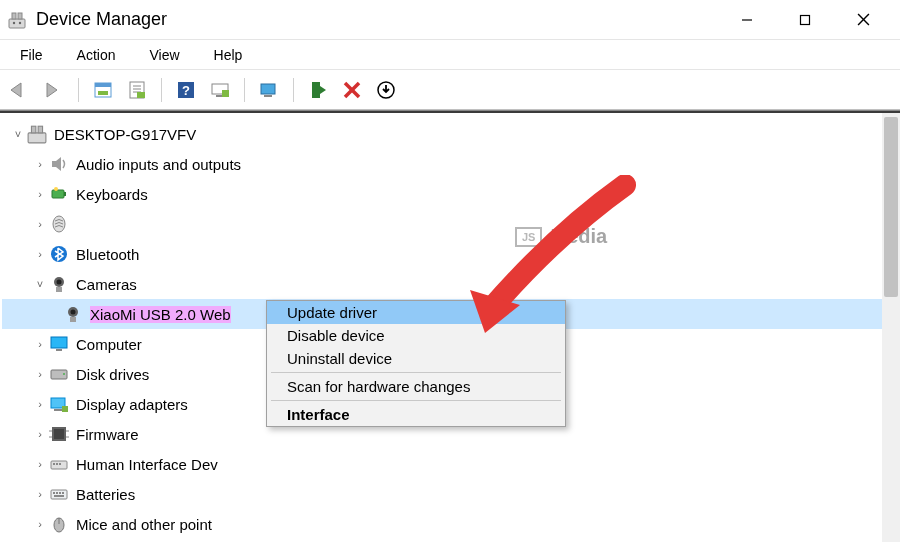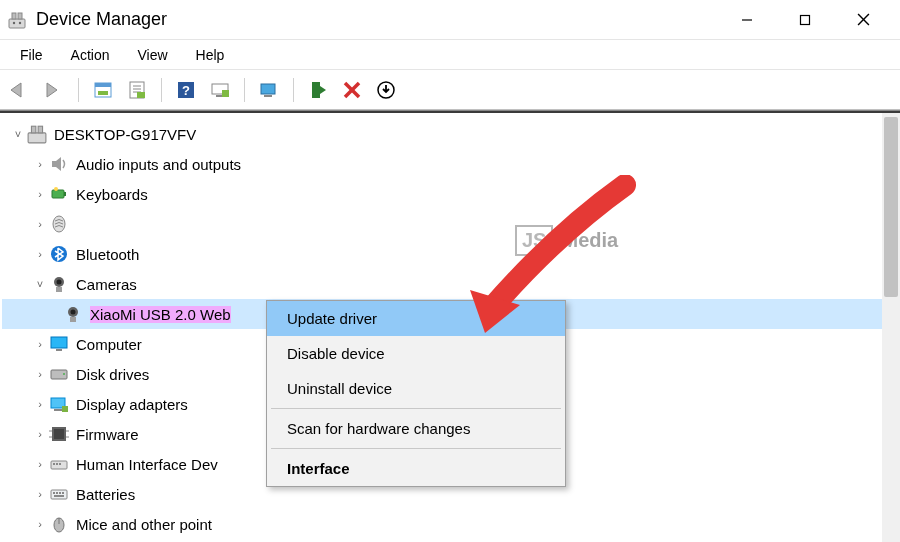--- a/index.html
+++ b/index.html
@@ -41,21 +41,21 @@
     display: flex;
     align-items: center;
     justify-content: center;
     color: #000;
   }
   .menubar {
     display: flex;
     padding: 2px 6px;
     height: 30px;
     align-items: center;
-    gap: 0;
+    gap: 6px;
     border-bottom: 1px solid #e5e5e5;
   }
   .menu-item {
     padding: 4px 14px;
     font-size: 14px;
   }
   .toolbar {
     display: flex;
     align-items: center;
     padding: 4px 6px;
@@ -139,21 +139,21 @@
     position: absolute;
     left: 266px;
     top: 300px;
     width: 300px;
     background: #f2f2f2;
     border: 1px solid #a0a0a0;
     box-shadow: 3px 3px 6px rgba(0,0,0,0.25);
     z-index: 10;
   }
   .ctx-item {
-    padding: 9px 20px;
+    padding: 3px 20px;
     font-size: 15px;
     color: #000;
   }
   .ctx-item.highlighted {
     background: #91c9f7;
   }
   .ctx-sep {
     height: 1px;
     background: #c8c8c8;
     margin: 2px 4px;
@@ -168,21 +168,21 @@
     gap: 8px;
     opacity: 0.6;
     z-index: 20;
     font-size: 20px;
     font-weight: 600;
     color: #6a6a6a;
   }
   .watermark .box {
     border: 2px solid #888;
     padding: 2px 5px;
-    font-size: 20px;
+    font-size: 11px;
     color: #888;
     font-weight: 700;
   }
   .arrow {
     position: absolute;
     left: 455px;
     top: 175px;
     z-index: 25;
     pointer-events: none;
   }

